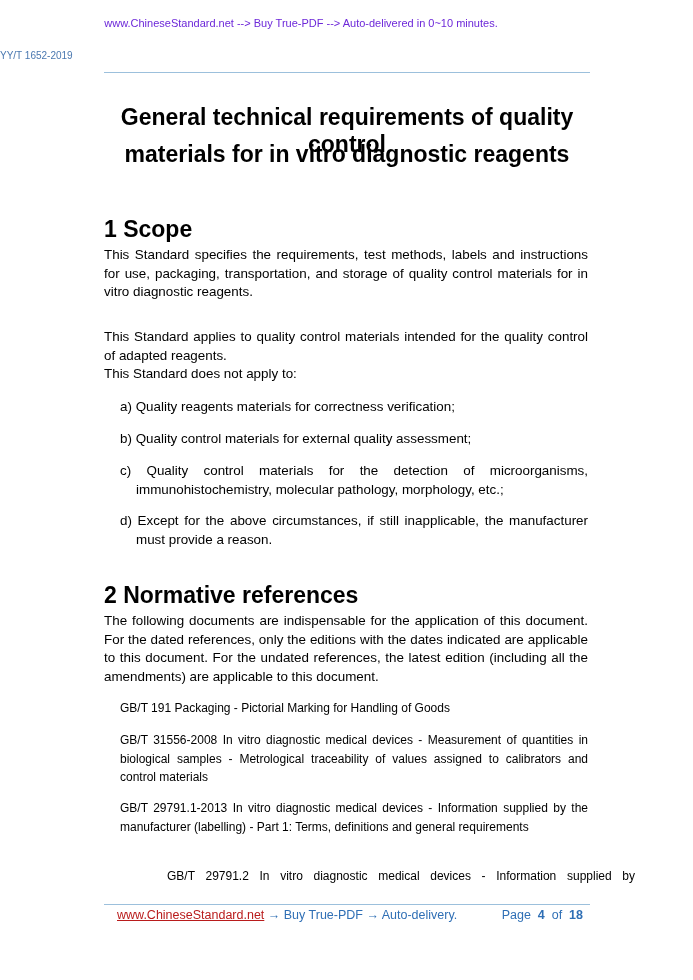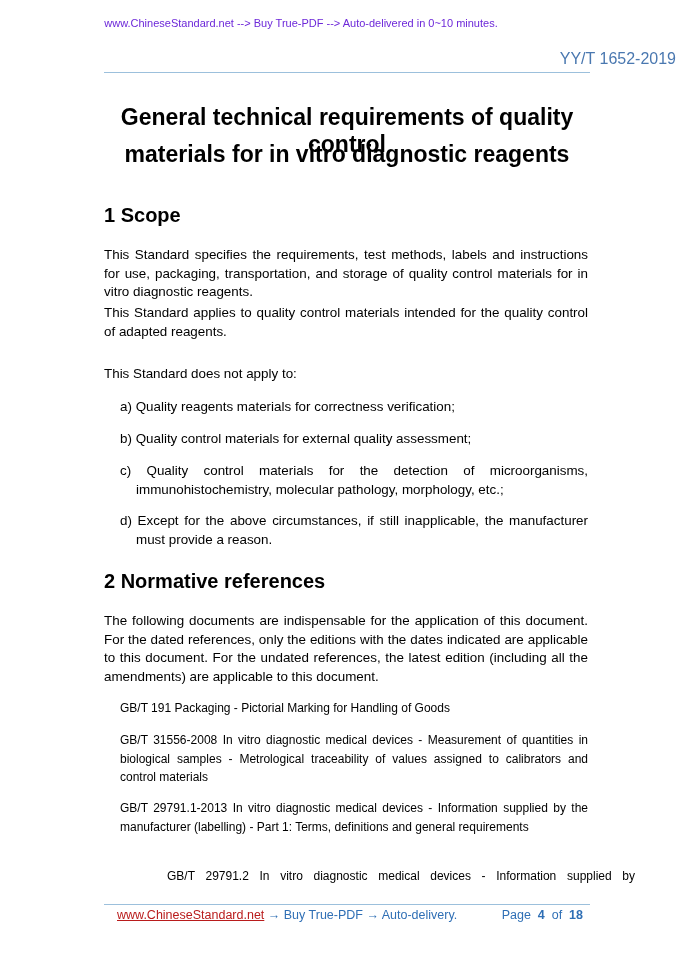--- a/index.html
+++ b/index.html
@@ -1,26 +1,26 @@
 <!DOCTYPE html>
 <html><head>
 <meta charset="utf-8">
 <style>
   html, body { margin:0; padding:0; background:#ffffff; }
   body { width:693px; height:980px; position:relative; overflow:hidden;
          font-family:"Liberation Sans", sans-serif; color:#000; }
   .banner { position:absolute; top:17px; left:0; width:602px; text-align:center;
             color:#6d28d9; font-size:11px; white-space:nowrap; }
-  .std-code { position:absolute; top:50px; left:0; width:676px; text-align:right;
-              color:#4a78b0; font-size:16px; }
+  .std-code { position:absolute; top:50px; left:0; width:676px; text-align:left;
+              color:#4a78b0; font-size:10px; }
   .hdr-rule { position:absolute; top:72px; left:104px; width:486px; height:1px; background:#9cc0dc; }
   .title { position:absolute; left:104px; width:486px; text-align:center; font-weight:bold;
            font-size:23px; }
   .t1 { top:104px; } .t2 { top:141px; }
-  .h { position:absolute; left:104px; font-weight:bold; font-size:20px; }
+  .h { position:absolute; left:104px; font-weight:bold; font-size:23px;margin-top:12px; }
   .p { position:absolute; left:104px; width:484px; font-size:13.4px; line-height:18.5px;
        text-align:justify; }
   .li { position:absolute; left:120px; width:468px; font-size:13.4px; line-height:18.5px;
         text-align:justify; padding-left:16px; text-indent:-16px; box-sizing:border-box; }
   .ref { position:absolute; left:120px; width:468px; font-size:12px; line-height:18.5px;
          text-align:justify; }
   .just-last { text-align-last:justify;margin-left:47px; }
   .ftr-rule { position:absolute; top:904px; left:104px; width:486px; height:1px; background:#9cc0dc; }
   .footer { position:absolute; top:908px; left:117px; width:466px; font-size:12.5px; color:#2f6fb5;
             display:flex; justify-content:space-between; white-space:nowrap; }
@@ -33,21 +33,21 @@
 <div class="banner">www.ChineseStandard.net --&gt; Buy True-PDF --&gt; Auto-delivered in 0~10 minutes.</div>
 <div class="std-code">YY/T 1652-2019</div>
 <div class="hdr-rule"></div>
 
 <div class="title t1">General technical requirements of quality control</div>
 <div class="title t2">materials for in vitro diagnostic reagents</div>
 
 <div class="h" style="top:204px;">1 Scope</div>
 
 <div class="p" style="top:246px;">This Standard specifies the requirements, test methods, labels and instructions for use, packaging, transportation, and storage of quality control materials for in vitro diagnostic reagents.</div>
-<div class="p" style="top:304px;">This Standard applies to quality control materials intended for the quality control of adapted reagents.</div>
+<div class="p" style="top:328px;">This Standard applies to quality control materials intended for the quality control of adapted reagents.</div>
 <div class="p" style="top:365px;">This Standard does not apply to:</div>
 
 <div class="li" style="top:398px;">a) Quality reagents materials for correctness verification;</div>
 <div class="li" style="top:430px;">b) Quality control materials for external quality assessment;</div>
 <div class="li" style="top:462px;">c) Quality control materials for the detection of microorganisms, immunohistochemistry, molecular pathology, morphology, etc.;</div>
 <div class="li" style="top:512px;">d) Except for the above circumstances, if still inapplicable, the manufacturer must provide a reason.</div>
 
 <div class="h" style="top:570px;">2 Normative references</div>
 
 <div class="p" style="top:612px;">The following documents are indispensable for the application of this document. For the dated references, only the editions with the dates indicated are applicable to this document. For the undated references, the latest edition (including all the amendments) are applicable to this document.</div>

